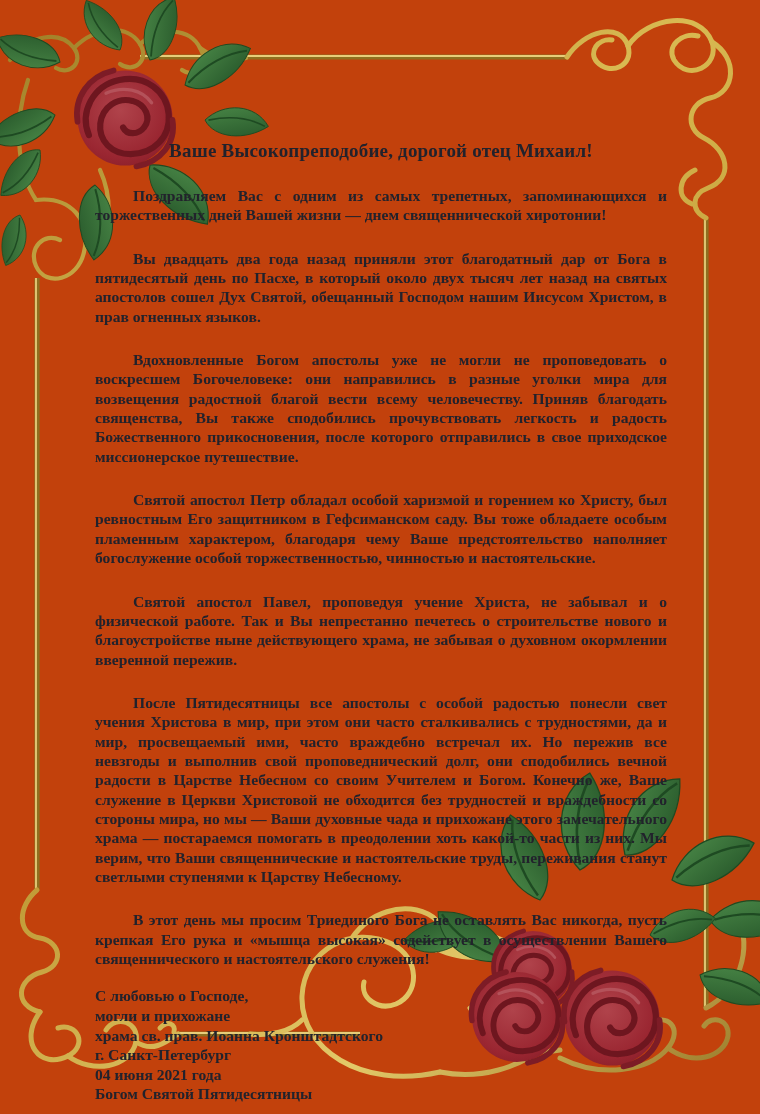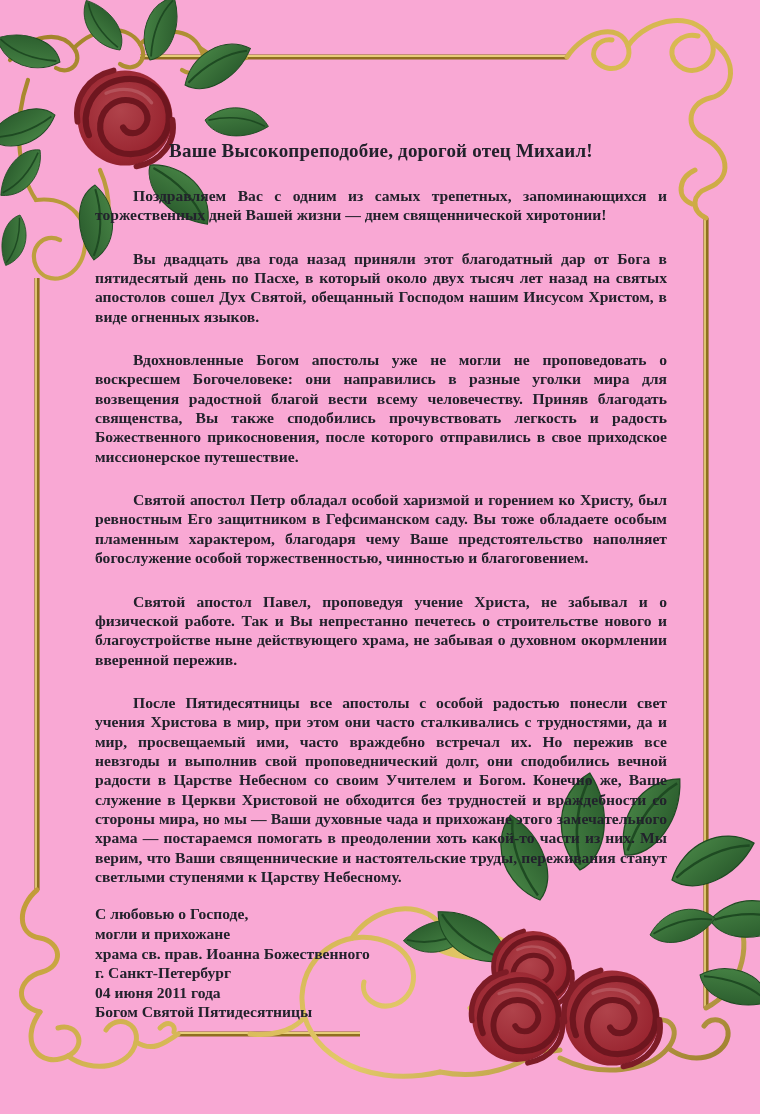--- a/index.html
+++ b/index.html
@@ -1,20 +1,20 @@
 <!DOCTYPE html>
 <html><head>
 <meta charset="utf-8">
 <style>
   * { margin:0; padding:0; box-sizing:border-box; }
   html,body { background:#e8e6e2; }
   .page {
     position:relative;
     width:760px; height:1114px;
-    background:#f9a8d4;
+    background:#c2410c;
     overflow:hidden;
     font-family:"Liberation Serif","DejaVu Serif",serif;
     font-weight:bold;
     color:#22222c;
   }
   .decor { position:absolute; left:0; top:0; width:760px; height:1114px; }
   .content { position:absolute; left:95px; top:0; width:572px; }
   .title {
     margin-top:139px;
     font-size:19px;
@@ -156,31 +156,32 @@
       <use href="#rose" transform="translate(533,970) scale(0.78)"></use>
       <use href="#rose" transform="translate(517,1017) scale(0.9)"></use>
       <use href="#rose" transform="translate(612,1018) scale(0.95)"></use>
     </g>
   </svg>
 
   <div class="content">
     <h1 class="title">Ваше Высокопреподобие, дорогой отец Михаил!</h1>
     <div class="body">
         <p>Поздравляем Вас с одним из самых трепетных, запоминающихся и торжественных дней Вашей жизни — днем священнической хиротонии!</p>
-        <p>Вы двадцать два года назад приняли этот благодатный дар от Бога в пятидесятый день по Пасхе, в который около двух тысяч лет назад на святых апостолов сошел Дух Святой, обещанный Господом нашим Иисусом Христом, в виде огненных языков.</p>
+        <p>Вы двадцать два года назад приняли этот благодатный дар от Бога в пятидесятый день по Пасхе, в который около двух тысяч лет назад на святых апостолов сошел Дух Святой, обещанный Господом нашим Иисусом Христом, в прав огненных языков.</p>
         <p>Вдохновленные Богом апостолы уже не могли не проповедовать о воскресшем Богочеловеке: они направились в разные уголки мира для возвещения радостной благой вести всему человечеству. Приняв благодать священства, Вы также сподобились прочувствовать легкость и радость Божественного прикосновения, после которого отправились в свое приходское миссионерское путешествие.</p>
-        <p>Святой апостол Петр обладал особой харизмой и горением ко Христу, был ревностным Его защитником в Гефсиманском саду. Вы тоже обладаете особым пламенным характером, благодаря чему Ваше предстоятельство наполняет богослужение особой торжественностью, чинностью и благоговением.</p>
+        <p>Святой апостол Петр обладал особой харизмой и горением ко Христу, был ревностным Его защитником в Гефсиманском саду. Вы тоже обладаете особым пламенным характером, благодаря чему Ваше предстоятельство наполняет богослужение особой торжественностью, чинностью и настоятельские.</p>
         <p>Святой апостол Павел, проповедуя учение Христа, не забывал и о физической работе. Так и Вы непрестанно печетесь о строительстве нового и благоустройстве ныне действующего храма, не забывая о духовном окормлении вверенной пережив.</p>
         <p>После Пятидесятницы все апостолы с особой радостью понесли свет учения Христова в мир, при этом они часто сталкивались с трудностями, да и мир, просвещаемый ими, часто враждебно встречал их. Но пережив все невзгоды и выполнив свой проповеднический долг, они сподобились вечной радости в Царстве Небесном со своим Учителем и Богом. Конечно же, Ваше служение в Церкви Христовой не обходится без трудностей и враждебности со стороны мира, но мы — Ваши духовные чада и прихожане этого замечательного храма — постараемся помогать в преодолении хоть какой-то части из них. Мы верим, что Ваши священнические и настоятельские труды, переживания станут светлыми ступенями к Царству Небесному.</p>
+        <p>В этот день мы просим Триединого Бога не оставлять Вас никогда, пусть крепкая Его рука и «мышца высокая» содействует в осуществлении Вашего священнического и настоятельского служения!</p>
       </div>
     <div class="signature">
         <p>С любовью о Господе,</p>
         <p>могли и прихожане</p>
-        <p>храма св. прав. Иоанна Божественного</p>
+        <p>храма св. прав. Иоанна Кронштадтского</p>
       </div>
     <div class="placedate">
         <p>г. Санкт-Петербург</p>
-        <p>04 июня 2011 года</p>
+        <p>04 июня 2021 года</p>
         <p>Богом Святой Пятидесятницы</p>
       </div>
   </div>
 
 </div>
 
 </body></html>

